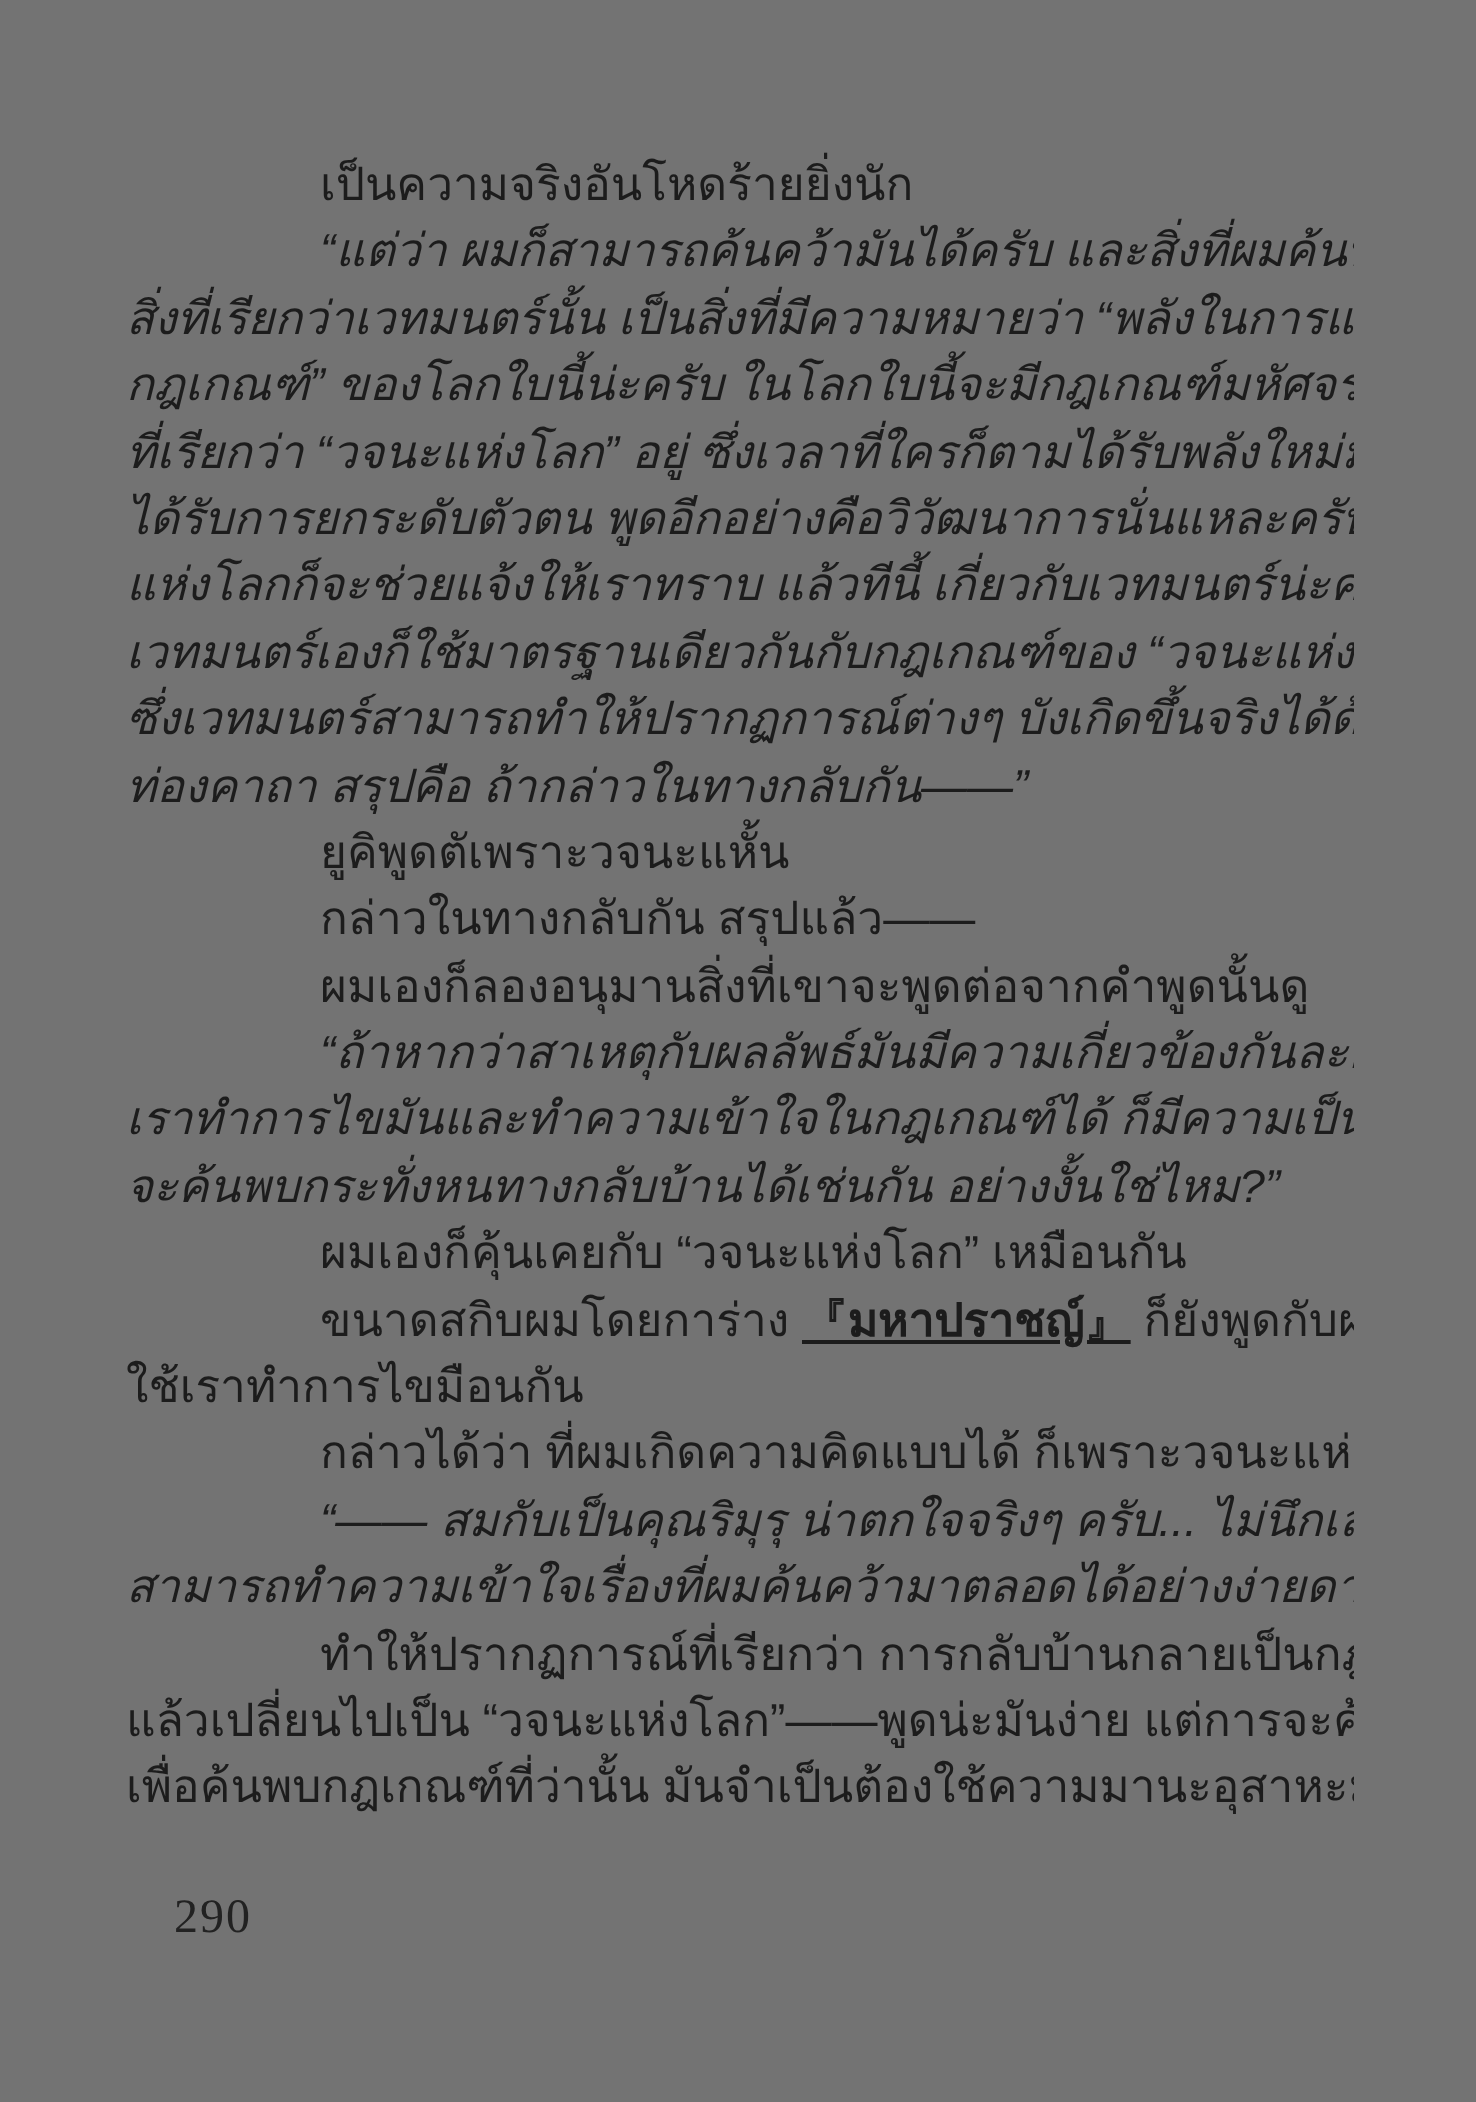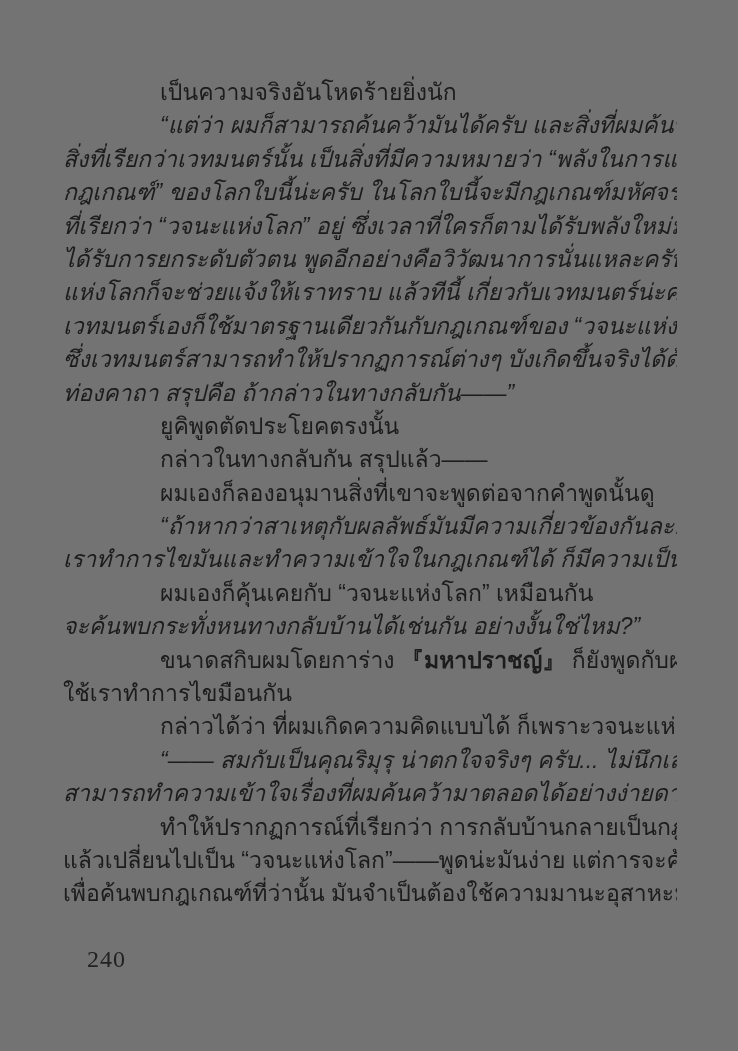--- a/index.html
+++ b/index.html
@@ -31,20 +31,21 @@
     letter-spacing: 0px;
   }
   .line.indent {
     padding-left: 97px;
   }
   .line.italic {
     font-style: italic;
   }
   .bold {
     font-weight: bold;
+    text-decoration: underline;
   }
   .page-number {
     position: absolute;
     left: 87px;
     top: 946px;
     font-family: "Liberation Serif", "DejaVu Serif", serif;
     font-size: 24px;
     color: #222222;
     letter-spacing: 1px;
   }
@@ -57,30 +58,30 @@
       <div class="line indent"><span>เป็นความจริงอันโหดร้ายยิ่งนัก</span></div>
       <div class="line indent italic"><span>“แต่ว่า ผมก็สามารถค้นคว้ามันได้ครับ และสิ่งที่ผมค้นพบก็คือ</span></div>
       <div class="line italic"><span>สิ่งที่เรียกว่าเวทมนตร์นั้น เป็นสิ่งที่มีความหมายว่า “พลังในการแทรกแซง</span></div>
       <div class="line italic"><span>กฎเกณฑ์” ของโลกใบนี้น่ะครับ ในโลกใบนี้จะมีกฎเกณฑ์มหัศจรรย์</span></div>
       <div class="line italic"><span>ที่เรียกว่า “วจนะแห่งโลก” อยู่ ซึ่งเวลาที่ใครก็ตามได้รับพลังใหม่มา หรือ</span></div>
       <div class="line italic"><span>ได้รับการยกระดับตัวตน พูดอีกอย่างคือวิวัฒนาการนั่นแหละครับ วจนะ</span></div>
       <div class="line italic"><span>แห่งโลกก็จะช่วยแจ้งให้เราทราบ แล้วทีนี้ เกี่ยวกับเวทมนตร์น่ะครับ</span></div>
       <div class="line italic"><span>เวทมนตร์เองก็ใช้มาตรฐานเดียวกันกับกฎเกณฑ์ของ “วจนะแห่งโลก”</span></div>
       <div class="line italic"><span>ซึ่งเวทมนตร์สามารถทำให้ปรากฏการณ์ต่างๆ บังเกิดขึ้นจริงได้ด้วยการ</span></div>
       <div class="line italic"><span>ท่องคาถา สรุปคือ ถ้ากล่าวในทางกลับกัน——”</span></div>
-      <div class="line indent"><span>ยูคิพูดตัดประโยคตรงนั้น</span></div>
+      <div class="line indent"><span>ยูคิพูดตัเพราะวจนะแหั้น</span></div>
       <div class="line indent"><span>กล่าวในทางกลับกัน สรุปแล้ว——</span></div>
       <div class="line indent"><span>ผมเองก็ลองอนุมานสิ่งที่เขาจะพูดต่อจากคำพูดนั้นดู</span></div>
       <div class="line indent italic"><span>“ถ้าหากว่าสาเหตุกับผลลัพธ์มันมีความเกี่ยวข้องกันละก็  หาก</span></div>
       <div class="line italic"><span>เราทำการไขมันและทำความเข้าใจในกฎเกณฑ์ได้ ก็มีความเป็นไปได้ที่เรา</span></div>
+      <div class="line italic"><span>จะค้นพบกระทั่งหนทางกลับบ้านได้เช่นกัน อย่างงั้นใช่ไหม?”</span></div>
       <div class="line indent"><span>ผมเองก็คุ้นเคยกับ “วจนะแห่งโลก” เหมือนกัน</span></div>
-      <div class="line italic"><span>จะค้นพบกระทั่งหนทางกลับบ้านได้เช่นกัน อย่างงั้นใช่ไหม?”</span></div>
       <div class="line indent"><span>ขนาดสกิบผมโดยการ่าง </span><span class="bold">『มหาปราชญ์』</span><span> ก็ยังพูดกับผมโดยการ</span></div>
       <div class="line"><span>ใช้เราทำการไขมือนกัน</span></div>
       <div class="line indent"><span>กล่าวได้ว่า ที่ผมเกิดความคิดแบบได้ ก็เพราะวจนะแห่งโลกเป็น</span></div>
       <div class="line indent italic"><span>“—— สมกับเป็นคุณริมุรุ น่าตกใจจริงๆ ครับ... ไม่นึกเลยว่าจะ</span></div>
       <div class="line italic"><span>สามารถทำความเข้าใจเรื่องที่ผมค้นคว้ามาตลอดได้อย่างง่ายดายแบบนี้”</span></div>
       <div class="line indent"><span>ทำให้ปรากฏการณ์ที่เรียกว่า การกลับบ้านกลายเป็นกฎเกณฑ์</span></div>
       <div class="line"><span>แล้วเปลี่ยนไปเป็น “วจนะแห่งโลก”——พูดน่ะมันง่าย แต่การจะค้นคว้า</span></div>
       <div class="line"><span>เพื่อค้นพบกฎเกณฑ์ที่ว่านั้น มันจำเป็นต้องใช้ความมานะอุสาหะมากมาย</span></div>
     </div>
-  <div class="page-number">240</div>
+  <div class="page-number">290</div>
 </div>
 
 </body></html>

